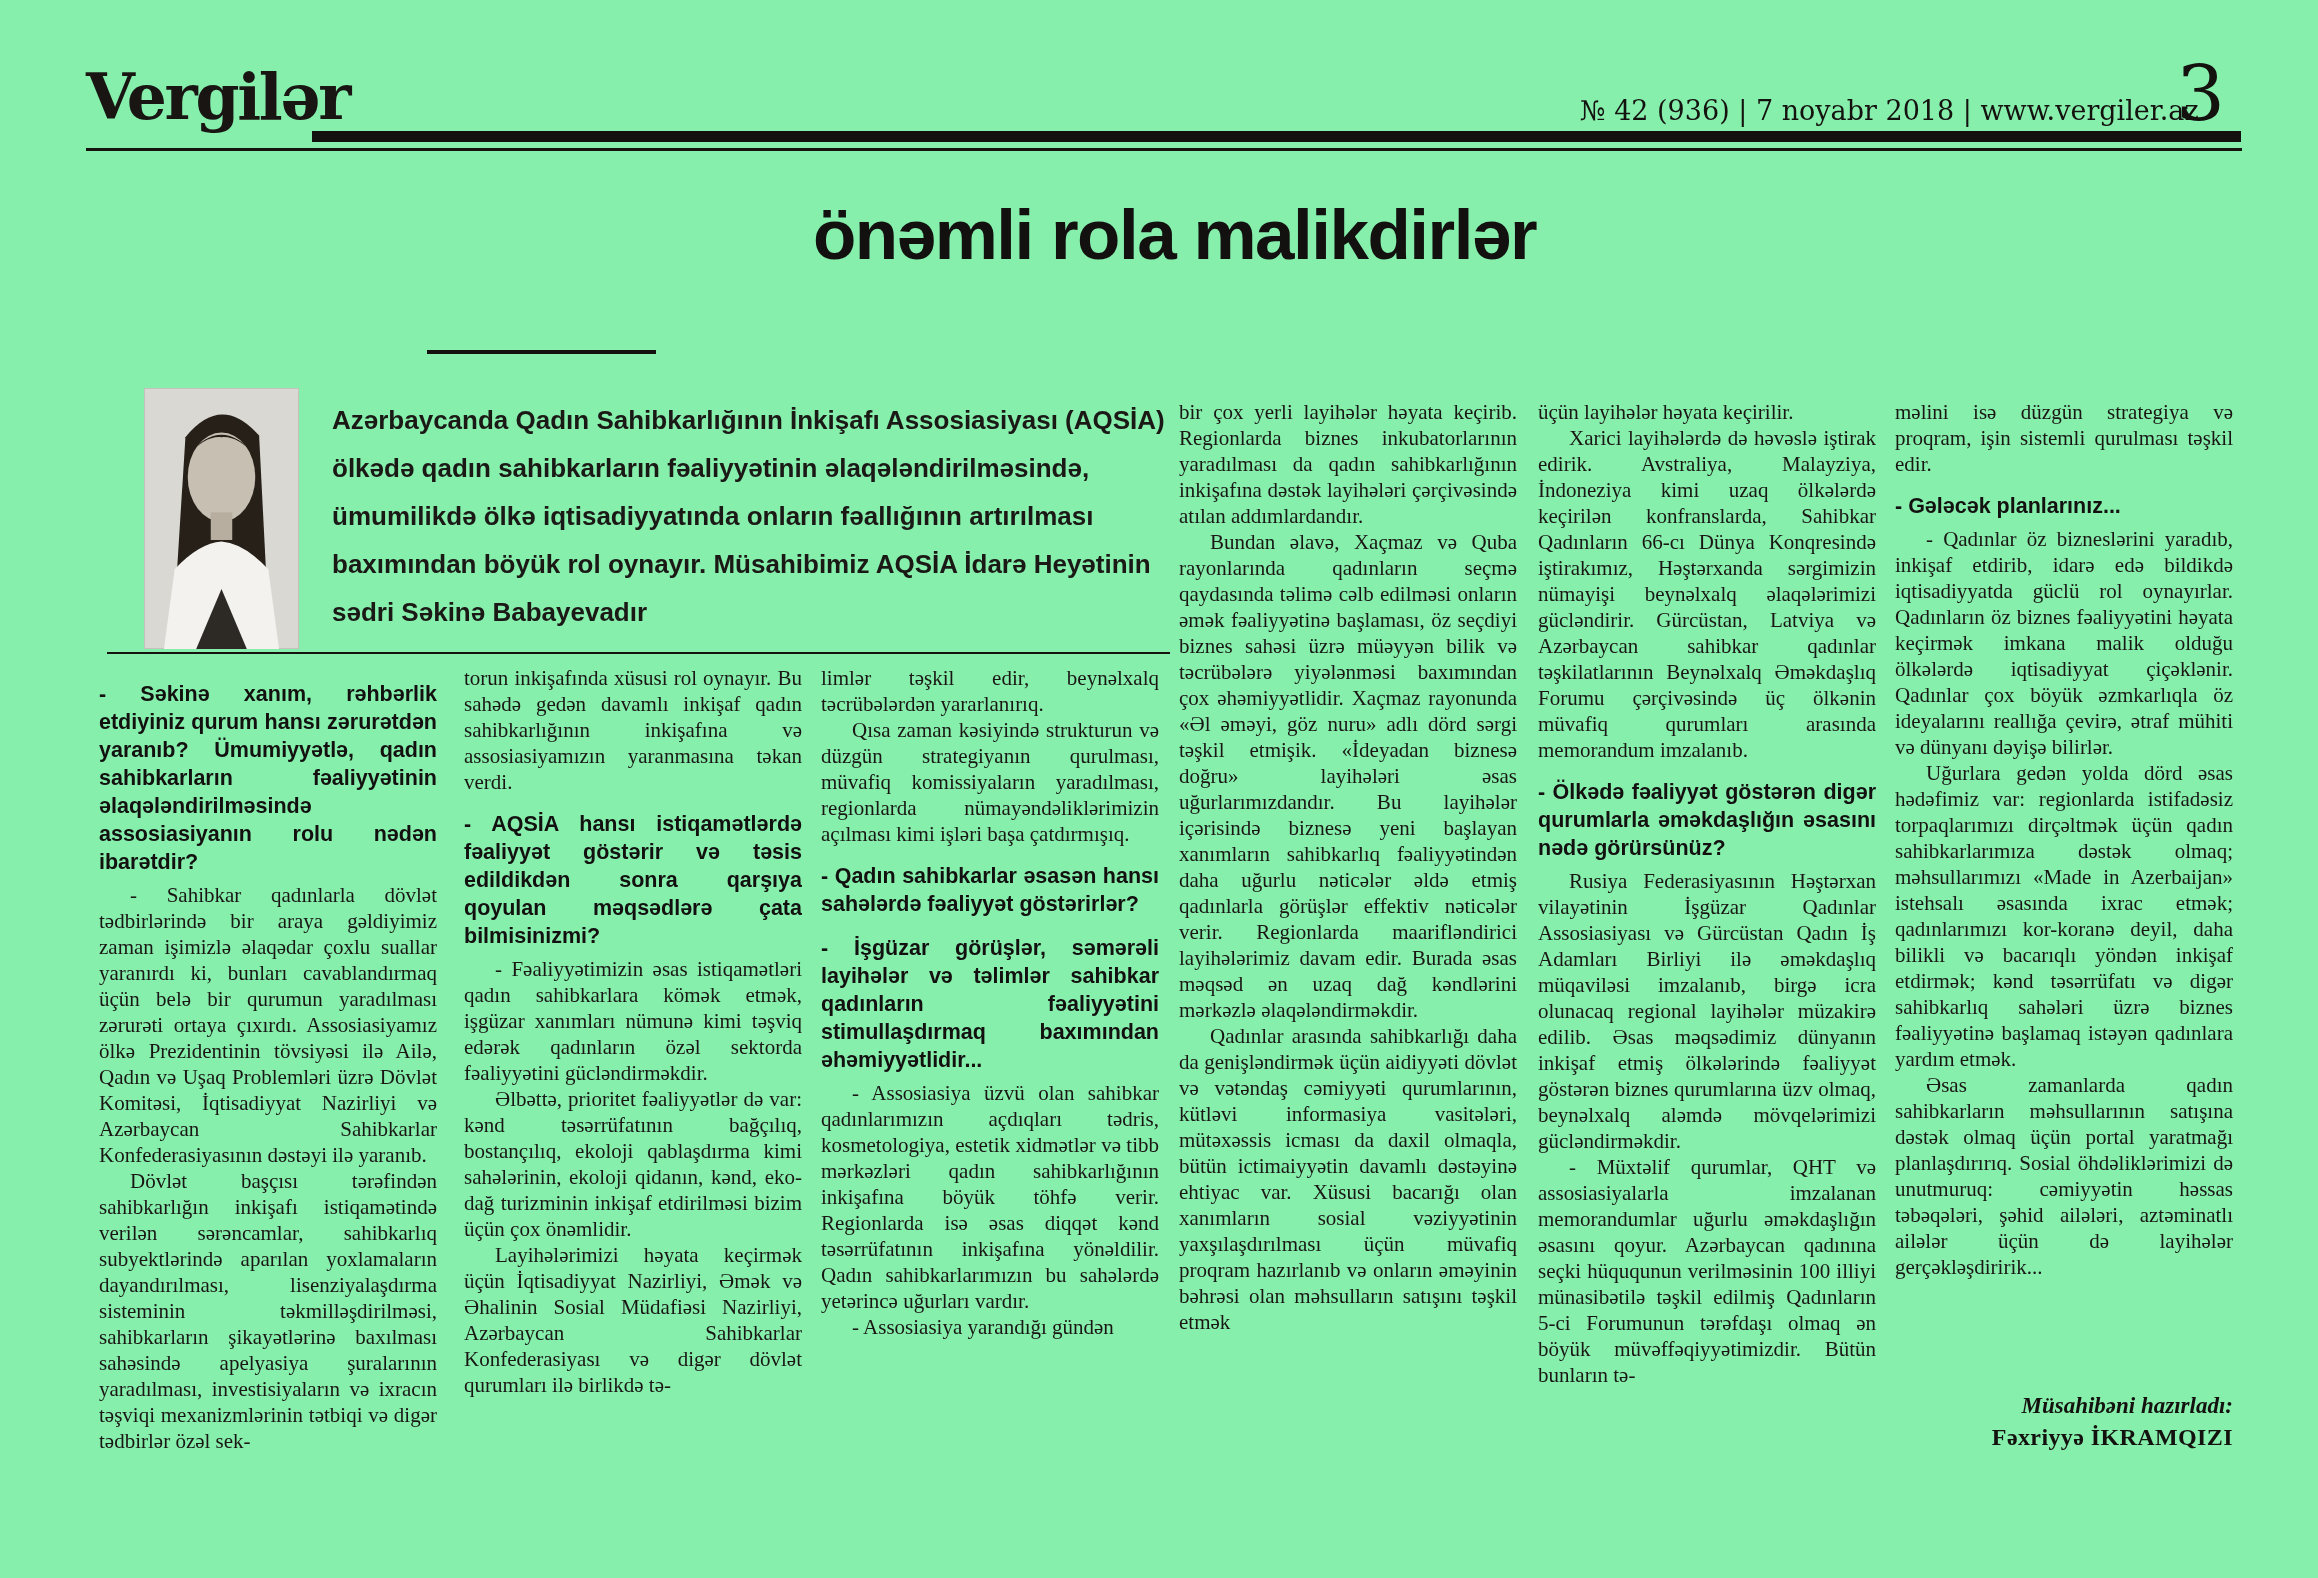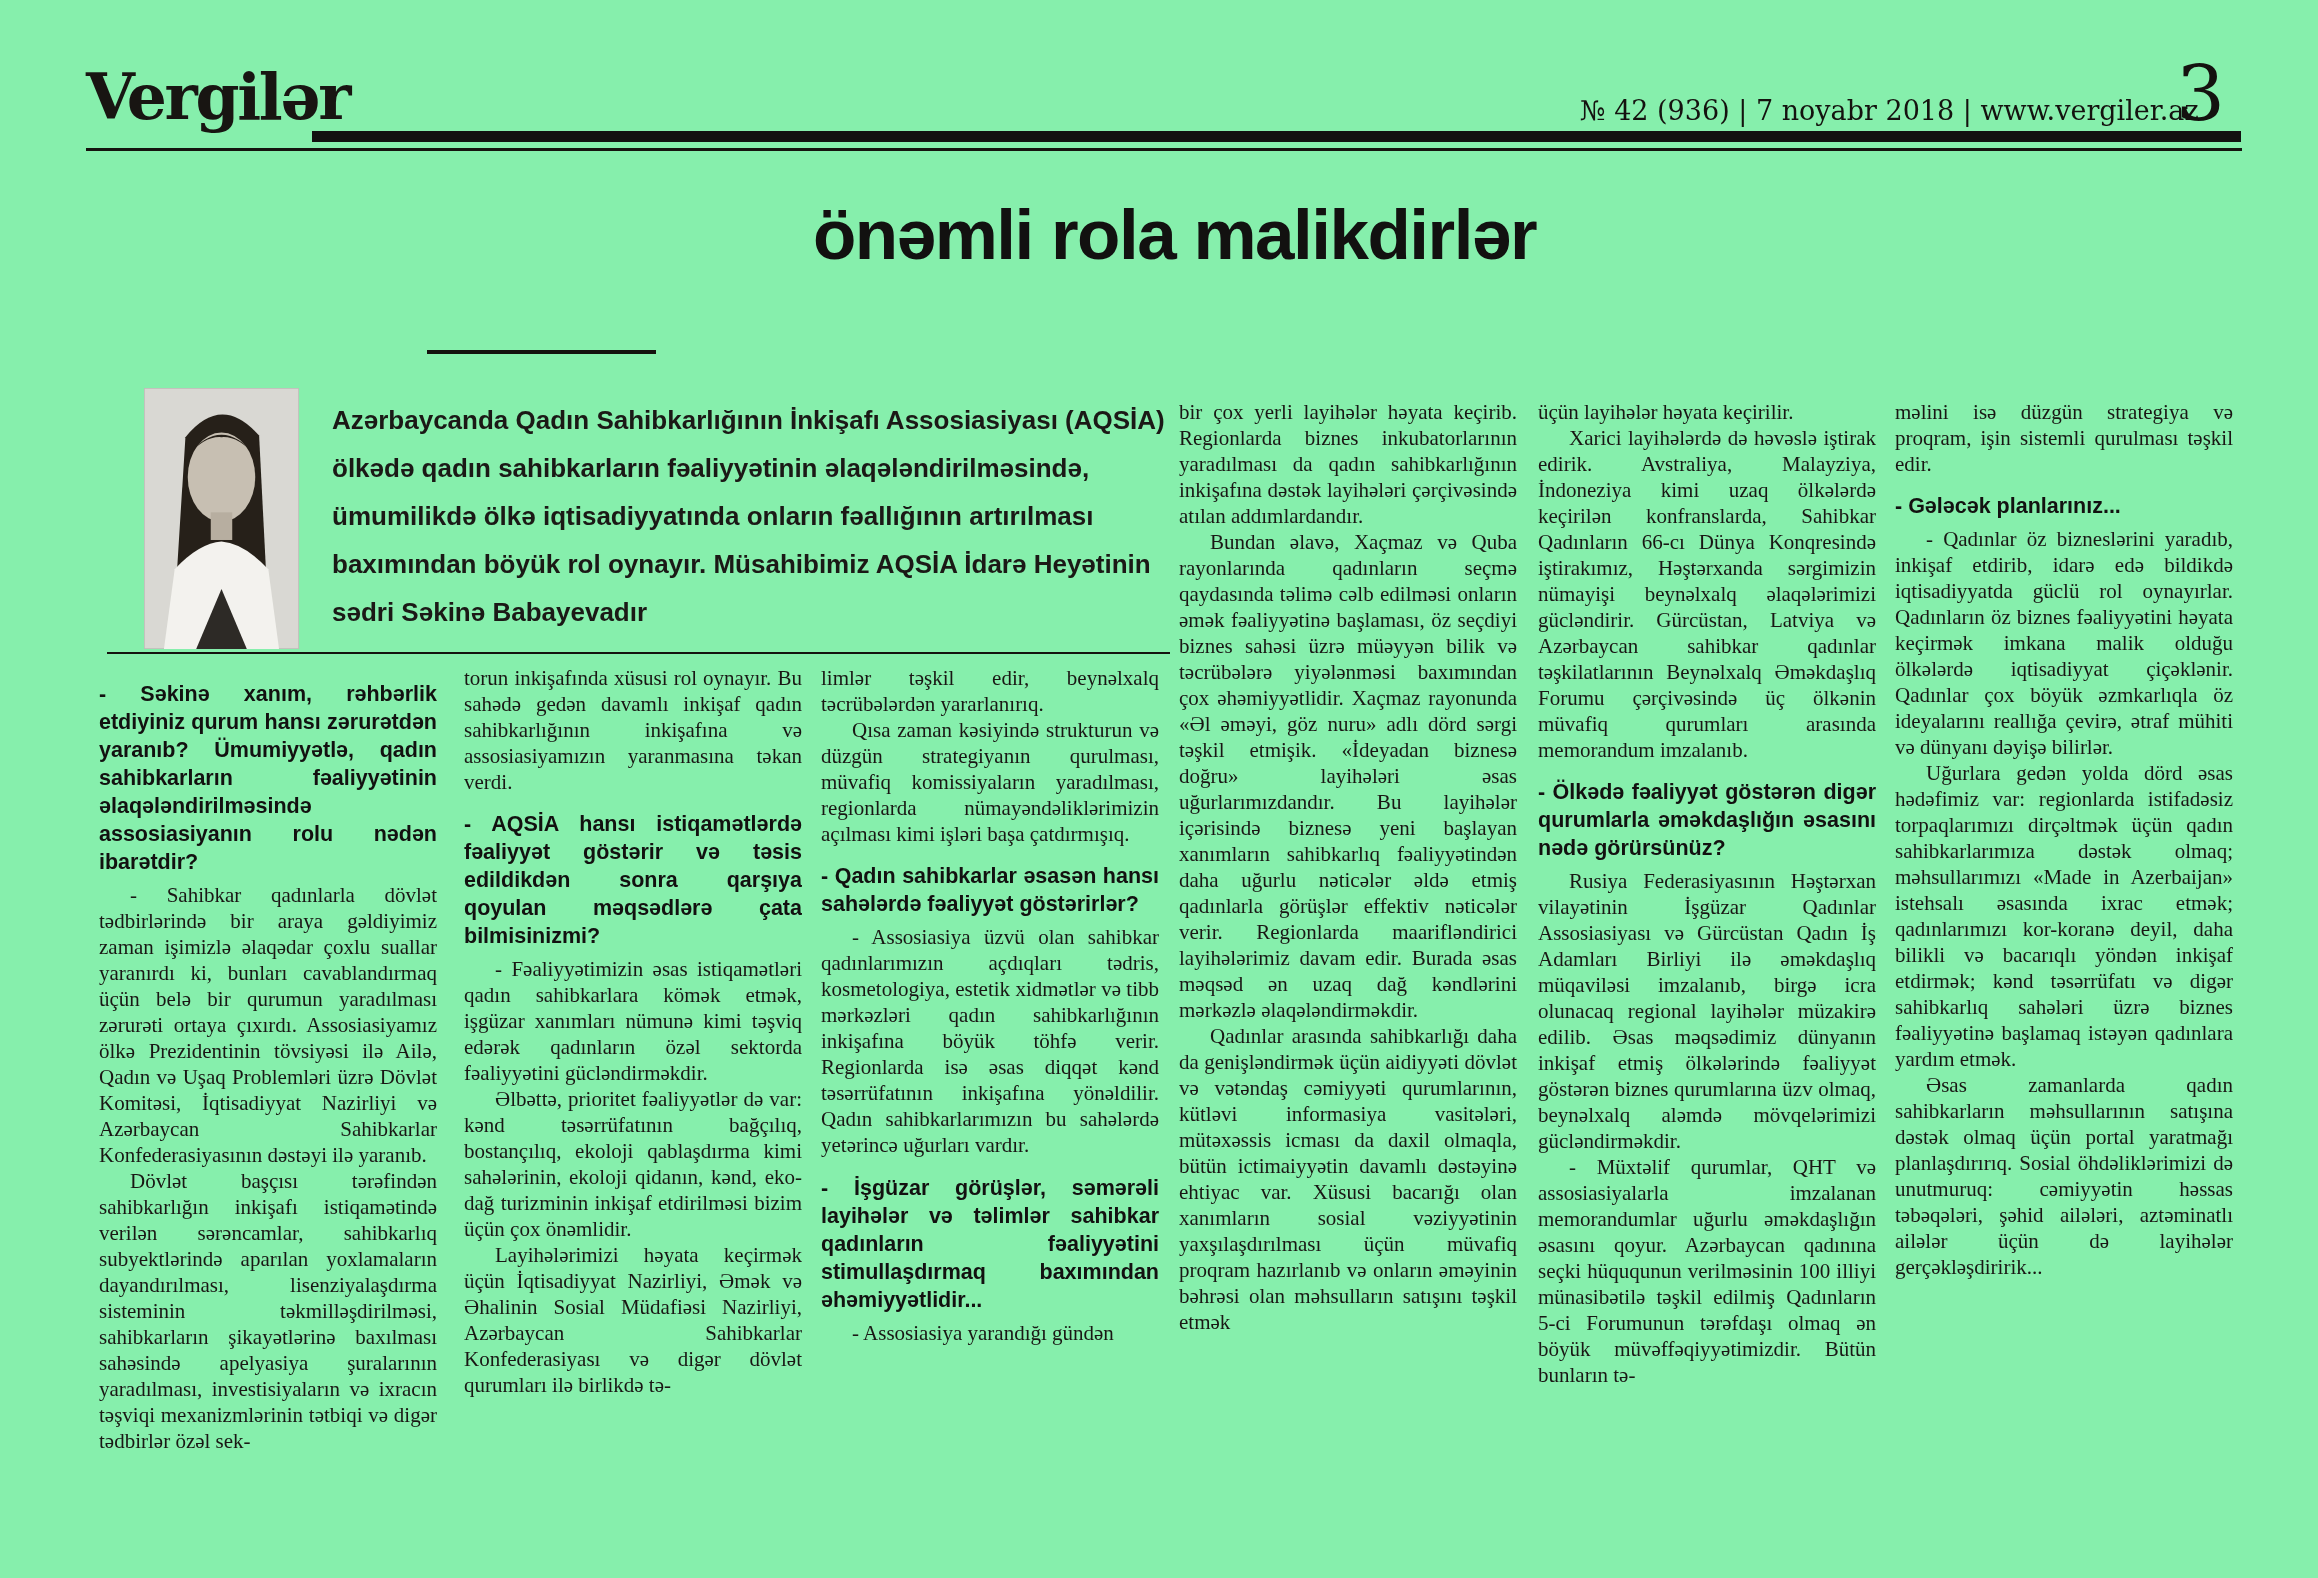--- a/index.html
+++ b/index.html
@@ -82,22 +82,22 @@
       <p class="para cont">torun inkişafında xüsusi rol oynayır. Bu sahədə gedən davamlı inkişaf qadın sahibkarlığının inkişafına və assosiasiyamızın yaranmasına təkan verdi.</p>
       <p class="para question">- AQSİA hansı istiqamətlərdə fəaliyyət göstərir və təsis edildikdən sonra qarşıya qoyulan məqsədlərə çata bilmisinizmi?</p>
       <p class="para body">- Fəaliyyətimizin əsas istiqamətləri qadın sahibkarlara kömək etmək, işgüzar xanımları nümunə kimi təşviq edərək qadınların özəl sektorda fəaliyyətini gücləndirməkdir.</p>
       <p class="para body">Əlbəttə, prioritet fəaliyyətlər də var: kənd təsərrüfatının bağçılıq, bostançılıq, ekoloji qablaşdırma kimi sahələrinin, ekoloji qidanın, kənd, eko-dağ turizminin inkişaf etdirilməsi bizim üçün çox önəmlidir.</p>
       <p class="para body">Layihələrimizi həyata keçirmək üçün İqtisadiyyat Nazirliyi, Əmək və Əhalinin Sosial Müdafiəsi Nazirliyi, Azərbaycan Sahibkarlar Konfederasiyası və digər dövlət qurumları ilə birlikdə tə-</p>
     </div>
   <div class="col c3">
       <p class="para cont">limlər təşkil edir, beynəlxalq təcrübələrdən yararlanırıq.</p>
       <p class="para body">Qısa zaman kəsiyində strukturun və düzgün strategiyanın qurulması, müvafiq komissiyaların yaradılması, regionlarda nümayəndəliklərimizin açılması kimi işləri başa çatdırmışıq.</p>
       <p class="para question">- Qadın sahibkarlar əsasən hansı sahələrdə fəaliyyət göstərirlər?</p>
+      <p class="para question">- İşgüzar görüşlər, səmərəli layihələr və təlimlər sahibkar qadınların fəaliyyətini stimullaşdırmaq baxımından əhəmiyyətlidir...</p>
       <p class="para body">- Assosiasiya üzvü olan sahibkar qadınlarımızın açdıqları tədris, kosmetologiya, estetik xidmətlər və tibb mərkəzləri qadın sahibkarlığının inkişafına böyük töhfə verir. Regionlarda isə əsas diqqət kənd təsərrüfatının inkişafına yönəldilir. Qadın sahibkarlarımızın bu sahələrdə yetərincə uğurları vardır.</p>
-      <p class="para question">- İşgüzar görüşlər, səmərəli layihələr və təlimlər sahibkar qadınların fəaliyyətini stimullaşdırmaq baxımından əhəmiyyətlidir...</p>
       <p class="para body">- Assosiasiya yarandığı gündən</p>
     </div>
   <div class="col c4">
       <p class="para cont">bir çox yerli layihələr həyata keçirib. Regionlarda biznes inkubatorlarının yaradılması da qadın sahibkarlığının inkişafına dəstək layihələri çərçivəsində atılan addımlardandır.</p>
       <p class="para body">Bundan əlavə, Xaçmaz və Quba rayonlarında qadınların seçmə qaydasında təlimə cəlb edilməsi onların əmək fəaliyyətinə başlaması, öz seçdiyi biznes sahəsi üzrə müəyyən bilik və təcrübələrə yiyələnməsi baxımından çox əhəmiyyətlidir. Xaçmaz rayonunda «Əl əməyi, göz nuru» adlı dörd sərgi təşkil etmişik. «İdeyadan biznesə doğru» layihələri əsas uğurlarımızdandır. Bu layihələr içərisində biznesə yeni başlayan xanımların sahibkarlıq fəaliyyətindən daha uğurlu nəticələr əldə etmiş qadınlarla görüşlər effektiv nəticələr verir. Regionlarda maarifləndirici layihələrimiz davam edir. Burada əsas məqsəd ən uzaq dağ kəndlərini mərkəzlə əlaqələndirməkdir.</p>
       <p class="para body">Qadınlar arasında sahibkarlığı daha da genişləndirmək üçün aidiyyəti dövlət və vətəndaş cəmiyyəti qurumlarının, kütləvi informasiya vasitələri, mütəxəssis icması da daxil olmaqla, bütün ictimaiyyətin davamlı dəstəyinə ehtiyac var. Xüsusi bacarığı olan xanımların sosial vəziyyətinin yaxşılaşdırılması üçün müvafiq proqram hazırlanıb və onların əməyinin bəhrəsi olan məhsulların satışını təşkil etmək</p>
     </div>
   <div class="col c5">
       <p class="para cont">üçün layihələr həyata keçirilir.</p>
       <p class="para body">Xarici layihələrdə də həvəslə iştirak edirik. Avstraliya, Malayziya, İndoneziya kimi uzaq ölkələrdə keçirilən konfranslarda, Sahibkar Qadınların 66-cı Dünya Konqresində iştirakımız, Həştərxanda sərgimizin nümayişi beynəlxalq əlaqələrimizi gücləndirir. Gürcüstan, Latviya və Azərbaycan sahibkar qadınlar təşkilatlarının Beynəlxalq Əməkdaşlıq Forumu çərçivəsində üç ölkənin müvafiq qurumları arasında memorandum imzalanıb.</p>
@@ -106,15 +106,19 @@
       <p class="para body">- Müxtəlif qurumlar, QHT və assosiasiyalarla imzalanan memorandumlar uğurlu əməkdaşlığın əsasını qoyur. Azərbaycan qadınına seçki hüququnun verilməsinin 100 illiyi münasibətilə təşkil edilmiş Qadınların 5-ci Forumunun tərəfdaşı olmaq ən böyük müvəffəqiyyətimizdir. Bütün bunların tə-</p>
     </div>
   <div class="col c6">
       <p class="para cont">məlini isə düzgün strategiya və proqram, işin sistemli qurulması təşkil edir.</p>
       <p class="para question">- Gələcək planlarınız...</p>
       <p class="para body">- Qadınlar öz bizneslərini yaradıb, inkişaf etdirib, idarə edə bildikdə iqtisadiyyatda güclü rol oynayırlar. Qadınların öz biznes fəaliyyətini həyata keçirmək imkana malik olduğu ölkələrdə iqtisadiyyat çiçəklənir. Qadınlar çox böyük əzmkarlıqla öz ideyalarını reallığa çevirə, ətraf mühiti və dünyanı dəyişə bilirlər.</p>
       <p class="para body">Uğurlara gedən yolda dörd əsas hədəfimiz var: regionlarda istifadəsiz torpaqlarımızı dirçəltmək üçün qadın sahibkarlarımıza dəstək olmaq; məhsullarımızı «Made in Azerbaijan» istehsalı əsasında ixrac etmək; qadınlarımızı kor-koranə deyil, daha bilikli və bacarıqlı yöndən inkişaf etdirmək; kənd təsərrüfatı və digər sahibkarlıq sahələri üzrə biznes fəaliyyətinə başlamaq istəyən qadınlara yardım etmək.</p>
       <p class="para body">Əsas zamanlarda qadın sahibkarların məhsullarının satışına dəstək olmaq üçün portal yaratmağı planlaşdırırıq. Sosial öhdəliklərimizi də unutmuruq: cəmiyyətin həssas təbəqələri, şəhid ailələri, aztəminatlı ailələr üçün də layihələr gerçəkləşdiririk...</p>
     </div>
 
+  <div class="byline">
+    <div class="label">Müsahibəni hazırladı:</div>
+    <div class="author">Fəxriyyə İKRAMQIZI</div>
+  </div>
 
 </div>
 
 
 </body></html>

